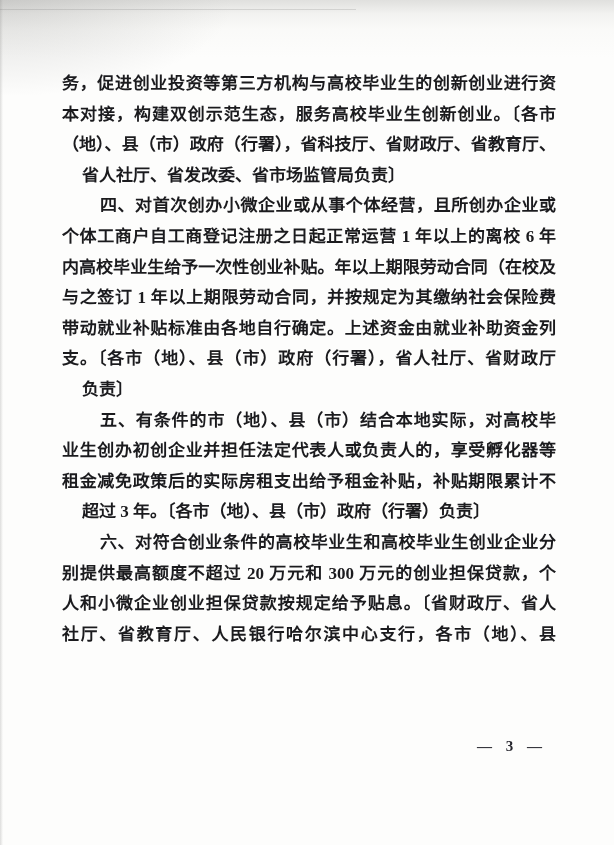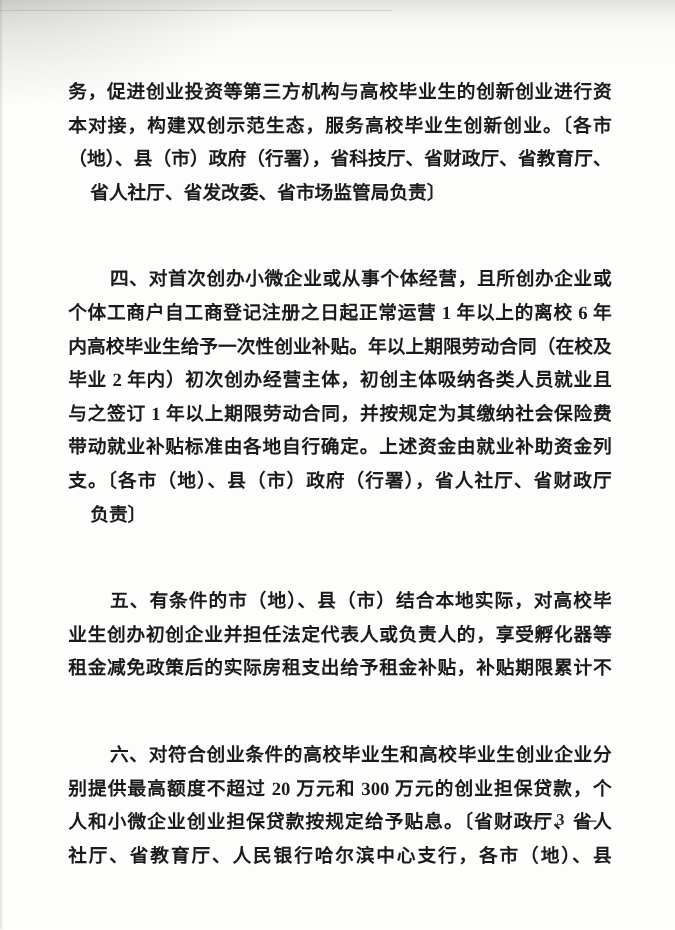--- a/index.html
+++ b/index.html
@@ -71,21 +71,20 @@
     text-align-last: justify;
     white-space: normal;
   }
   .line.end {
     text-align: left;
     text-align-last: left;
     margin-left: 20px;
   }
   .line.ind {
     text-indent: 38px;
-    margin-top: 48px;
   }
   .page-number {
     position: absolute;
     top: 737px;
     left: 462px;
     width: 100px;
     text-align: center;
     color: #26262e;
     font-size: 15px;
     font-weight: bold;
@@ -105,28 +104,28 @@
   <div class="hairline-top"></div>
 
   <div class="textblock">
     <div class="line">务，促进创业投资等第三方机构与高校毕业生的创新创业进行资</div>
     <div class="line">本对接，构建双创示范生态，服务高校毕业生创新创业。〔各市</div>
     <div class="line">（地）、县（市）政府（行署），省科技厅、省财政厅、省教育厅、</div>
     <div class="line end">省人社厅、省发改委、省市场监管局负责〕</div>
     <div class="line ind">四、对首次创办小微企业或从事个体经营，且所创办企业或</div>
     <div class="line">个体工商户自工商登记注册之日起正常运营 1 年以上的离校 6 年</div>
     <div class="line">内高校毕业生给予一次性创业补贴。年以上期限劳动合同（在校及</div>
-    <div class="line">毕业 2 年内）初次创办经营主体，初创主体吸纳各类人员就业且</div>
     <div class="line">与之签订 1 年以上期限劳动合同，并按规定为其缴纳社会保险费</div>
     <div class="line">带动就业补贴标准由各地自行确定。上述资金由就业补助资金列</div>
     <div class="line">支。〔各市（地）、县（市）政府（行署），省人社厅、省财政厅</div>
     <div class="line end">负责〕</div>
     <div class="line ind">五、有条件的市（地）、县（市）结合本地实际，对高校毕</div>
     <div class="line">业生创办初创企业并担任法定代表人或负责人的，享受孵化器等</div>
     <div class="line">租金减免政策后的实际房租支出给予租金补贴，补贴期限累计不</div>
+    <div class="line end">超过 3 年。〔各市（地）、县（市）政府（行署）负责〕</div>
     <div class="line ind">六、对符合创业条件的高校毕业生和高校毕业生创业企业分</div>
     <div class="line">别提供最高额度不超过 20 万元和 300 万元的创业担保贷款，个</div>
     <div class="line">人和小微企业创业担保贷款按规定给予贴息。〔省财政厅、省人</div>
     <div class="line">社厅、省教育厅、人民银行哈尔滨中心支行，各市（地）、县</div>
   </div>
 
   <div class="page-number">— 3 —</div>
 
 </div>
 

